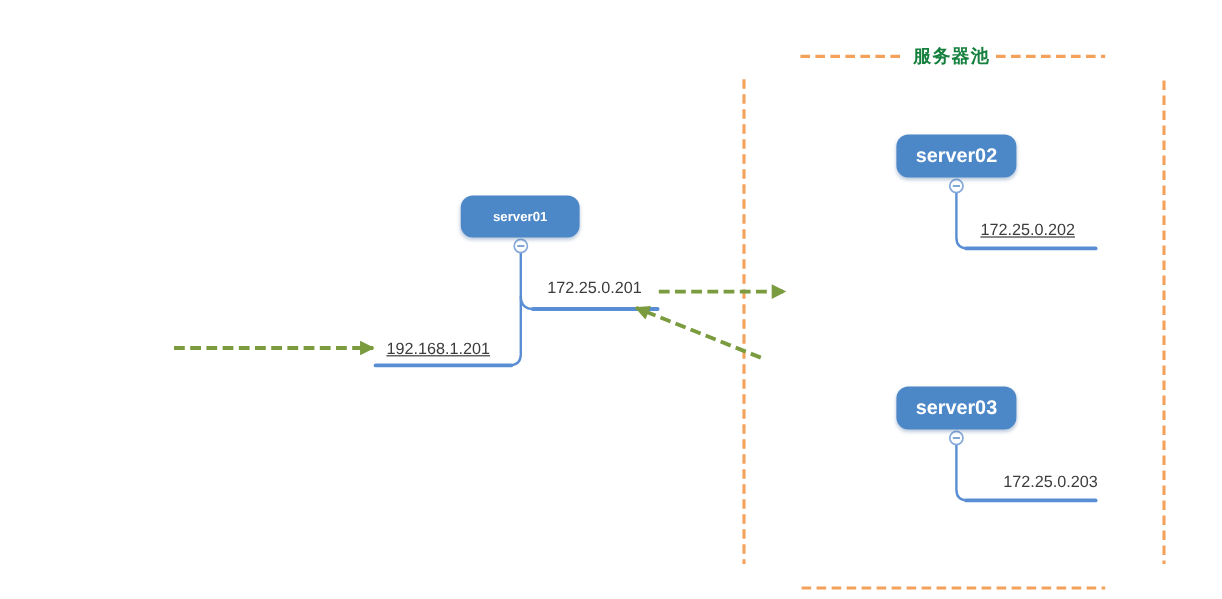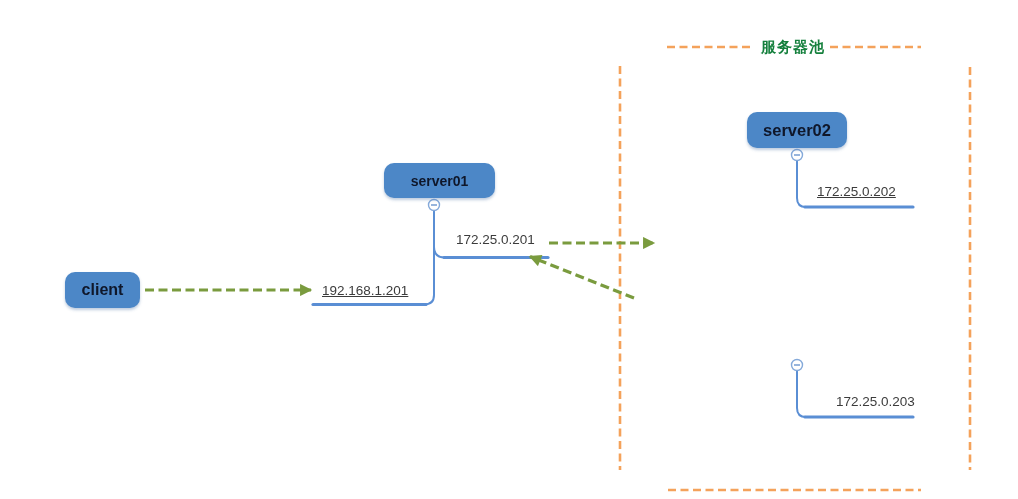--- a/index.html
+++ b/index.html
@@ -15,28 +15,28 @@
     position: absolute;
     left: 0; top: 0;
     width: 1018px; height: 499px;
   }
   .node {
     position: absolute;
     display: flex;
     align-items: center;
     justify-content: center;
     background: #4c87c7;
-    color: #0f172a;
+    color: #ffffff;
     font-weight: bold;
     border-radius: 10px;
     box-shadow: 0 2px 3px rgba(70,110,160,0.35);
     cursor: default;
   }
   .node-client   { left: 65px;  top: 272px; width: 75px;  height: 36px; font-size: 16px; }
-  .node-server01 { left: 384px; top: 163px; width: 111px;  height: 35px; font-size: 14px; }
+  .node-server01 { left: 384px; top: 163px; width: 99px;  height: 35px; font-size: 11px; }
   .node-server02 { left: 747px; top: 112px; width: 100px; height: 36px; font-size: 16.5px; }
   .node-server03 { left: 747px; top: 322px; width: 100px; height: 36px; font-size: 16.5px; }
   .ip-label {
     position: absolute;
     font-size: 13.5px;
     color: #3c3c3c;
     white-space: nowrap;
   }
   .ip-client-link   { left: 322px; top: 283px; text-decoration: underline; }
   .ip-server01-wan  { left: 456px; top: 232px; }
@@ -94,23 +94,23 @@
     <g>
       <circle cx="797" cy="155" r="5.5" fill="#ffffff" stroke="#84a9da" stroke-width="1.4"></circle>
       <line x1="794" y1="155" x2="800" y2="155" stroke="#6a96cf" stroke-width="1.4"></line>
     </g>
     <g>
       <circle cx="797" cy="365" r="5.5" fill="#ffffff" stroke="#84a9da" stroke-width="1.4"></circle>
       <line x1="794" y1="365" x2="800" y2="365" stroke="#6a96cf" stroke-width="1.4"></line>
     </g>
   </svg>
 
-  <div class="node node-client">client</div>
   <div class="node node-server01">server01</div>
   <div class="node node-server02">server02</div>
+  <div class="node node-server03">server03</div>
 
   <div class="ip-label ip-client-link">192.168.1.201</div>
   <div class="ip-label ip-server01-wan">172.25.0.201</div>
   <div class="ip-label ip-server02">172.25.0.202</div>
   <div class="ip-label ip-server03">172.25.0.203</div>
 
   <div class="pool-title">服务器池</div>
 
 </div>
 

